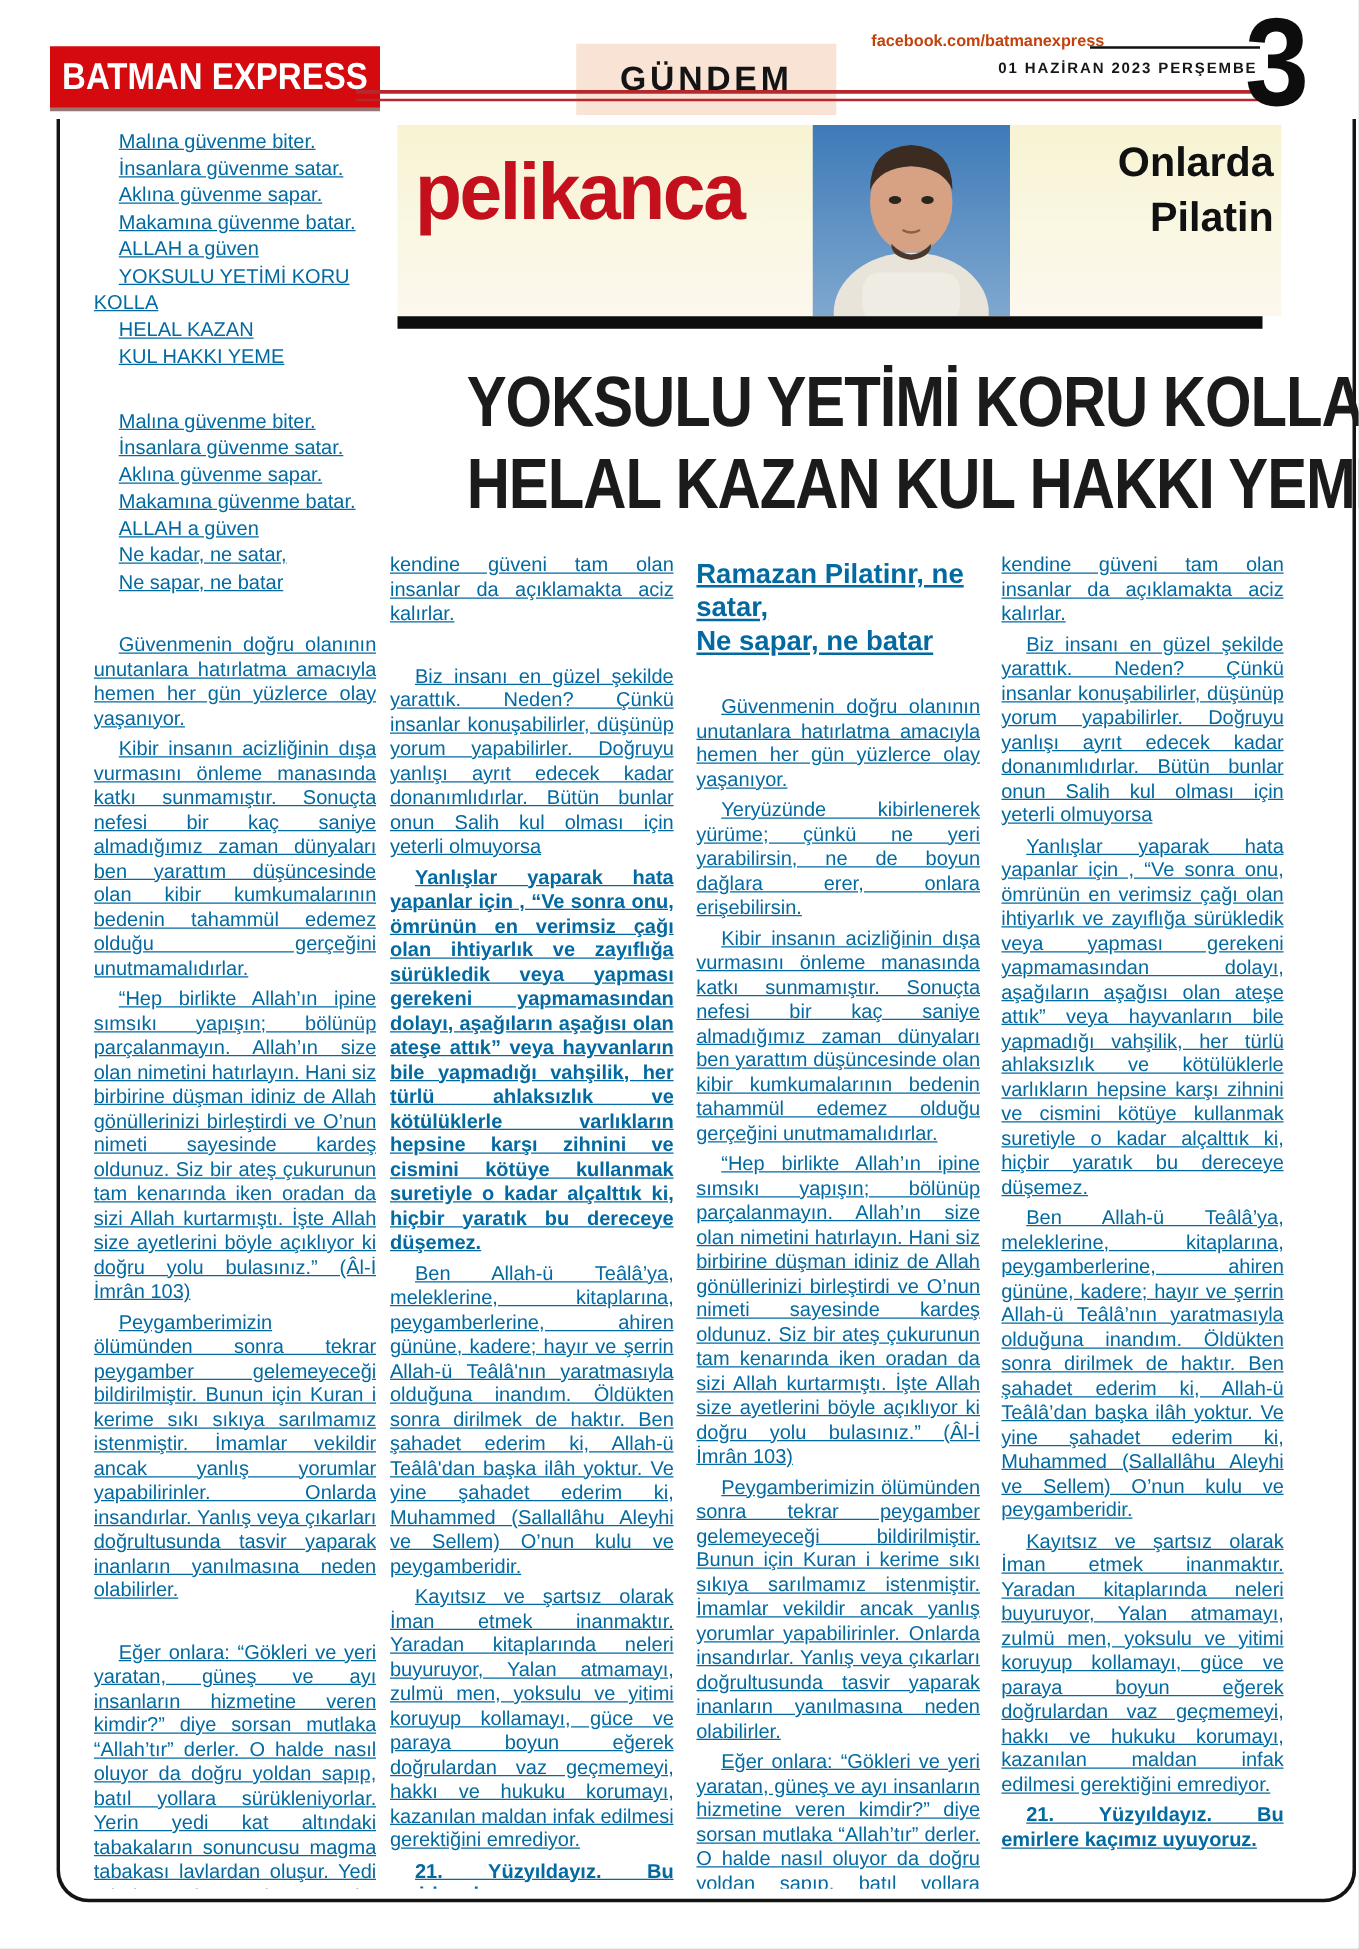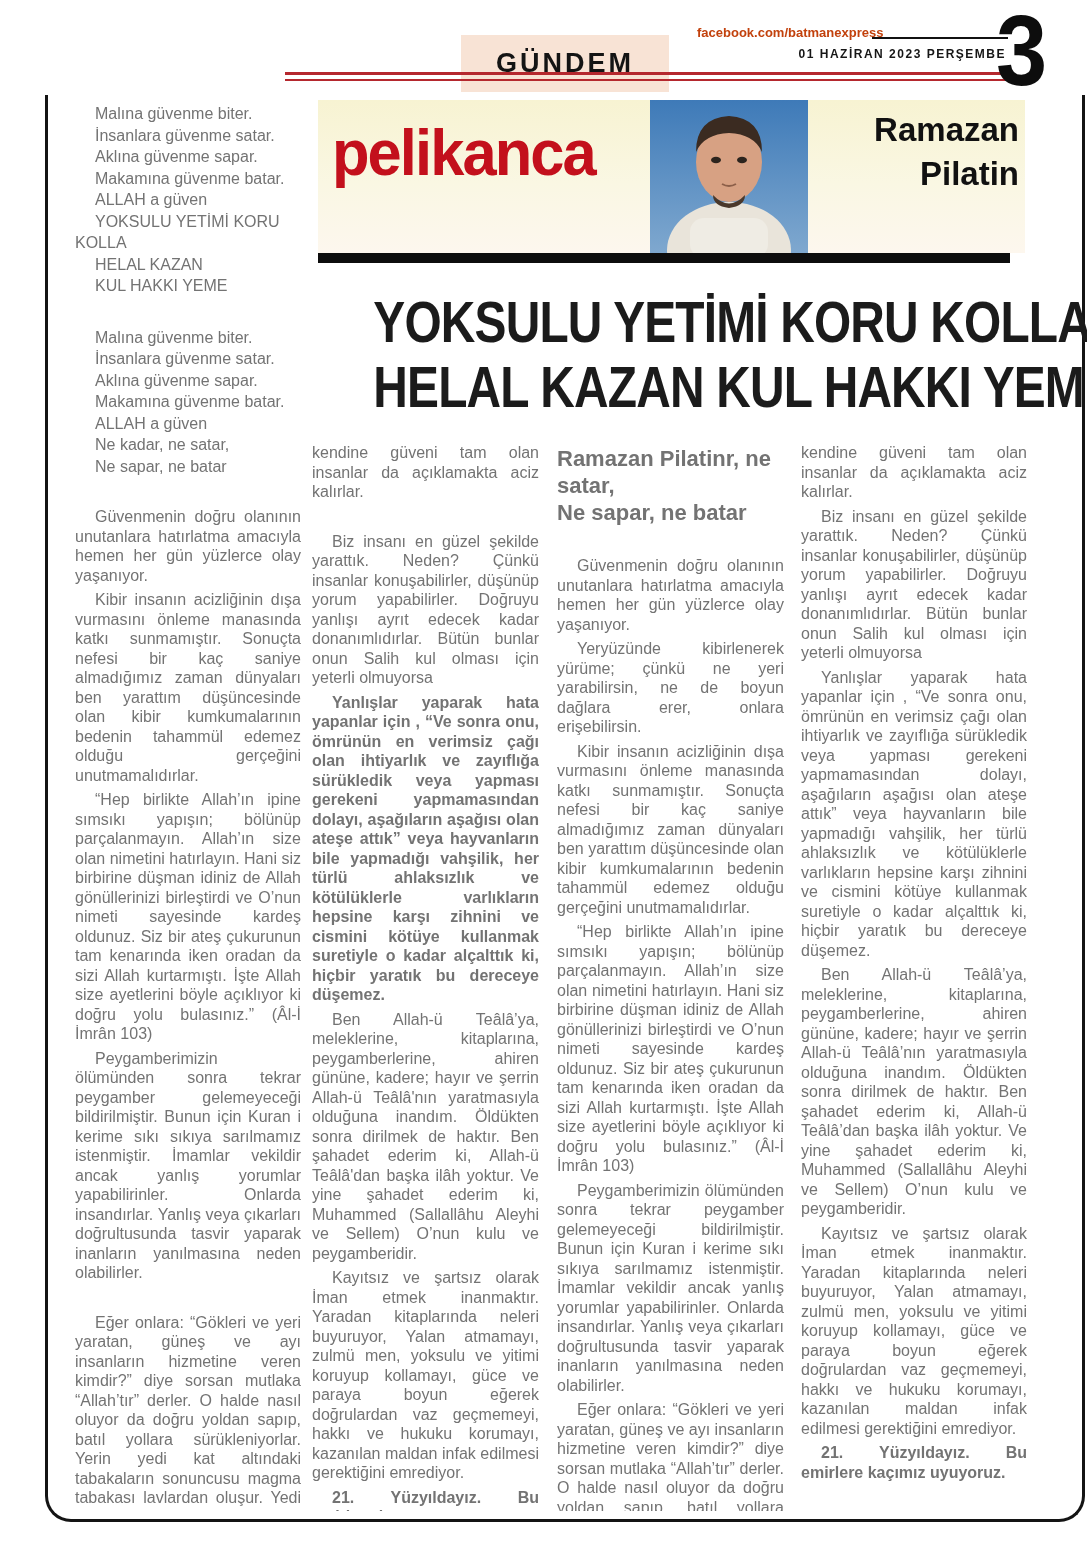--- a/index.html
+++ b/index.html
@@ -37,38 +37,41 @@
   .author{position:absolute;right:6px;top:8px;text-align:right;font-size:33px;line-height:44px;
           font-weight:700;color:#111;white-space:pre-line;}
   .bar{position:absolute;left:318px;top:253px;width:692px;height:10px;background:#0d0d0d;}
 
   
   .headline{position:absolute;left:318px;top:290px;width:692px;text-align:center;color:#1b1b1b;}
   .headline div{font-size:57px;line-height:65px;font-weight:800;letter-spacing:-1px;
                 transform:scaleX(.84);transform-origin:center;white-space:nowrap;}
 
   
-  .col{position:absolute;font-size:16px;line-height:19.5px;color:#737373;overflow:hidden;}
+  .col{position:absolute;font-size:16px;line-height:19.5px;color:#0369a1;overflow:hidden;text-decoration:underline;}
   .col1{left:75px;top:103px;width:226px;height:1408px;}
   .col2{left:312px;top:443px;width:227px;height:1068px;}
   .col3{left:557px;top:443px;width:227px;height:1068px;}
   .col4{left:801px;top:443px;width:226px;height:1068px;}
   .para{margin:0 0 5px 0;}
   .normal{text-align:justify;text-indent:20px;}
   .flush{text-align:justify;text-indent:0;}
   .bold{text-align:justify;text-indent:20px;font-weight:700;}
   .poem{text-indent:20px;line-height:21.5px;margin:0;}
   .subhead{font-weight:700;font-size:22px;line-height:27px;white-space:pre-line;margin:2px 0 6px;}
   .gap{margin-top:30px;}
 </style>
 </head>
 <body>
 
 <div class="page">
 
+  <div class="logo">
+    <span>Batman Express</span>
+  </div>
   <div class="gundem">GÜNDEM</div>
   <div class="fb">facebook.com/batmanexpress</div>
   <div class="fbline"></div>
   <div class="date">01 HAZİRAN 2023 PERŞEMBE</div>
   <div class="redline"></div>
   <div class="pagenum">3</div>
 
   <div class="frame"></div>
 
   <div class="band">
@@ -85,21 +88,21 @@
         <ellipse cx="79" cy="150" rx="62" ry="48" fill="#e9e4da"></ellipse>
         <rect x="40" y="118" width="78" height="40" rx="14" fill="#efece4"></rect>
         <ellipse cx="79" cy="62" rx="33" ry="40" fill="#d7a183"></ellipse>
         <path d="M46 52 Q46 18 79 16 Q112 18 112 52 Q104 34 79 33 Q54 34 46 52 Z" fill="#3b2b21"></path>
         <ellipse cx="66" cy="60" rx="5" ry="3.2" fill="#2c241e"></ellipse>
         <ellipse cx="92" cy="60" rx="5" ry="3.2" fill="#2c241e"></ellipse>
         <path d="M63 95 Q79 112 95 95 Q95 106 79 108 Q63 106 63 95 Z" fill="#4a382b"></path>
         <path d="M72 84 Q79 88 86 84" stroke="#8c5f49" stroke-width="2" fill="none"></path>
       </svg>
     </div>
-    <div class="author">Ramazan
+    <div class="author">Onlarda
 Pilatin</div>
   </div>
   <div class="bar"></div>
 
   <div class="headline">
     <div>YOKSULU YETİMİ KORU KOLLA</div>
     <div>HELAL KAZAN KUL HAKKI YEME</div>
   </div>
 
   <div class="col col1">

